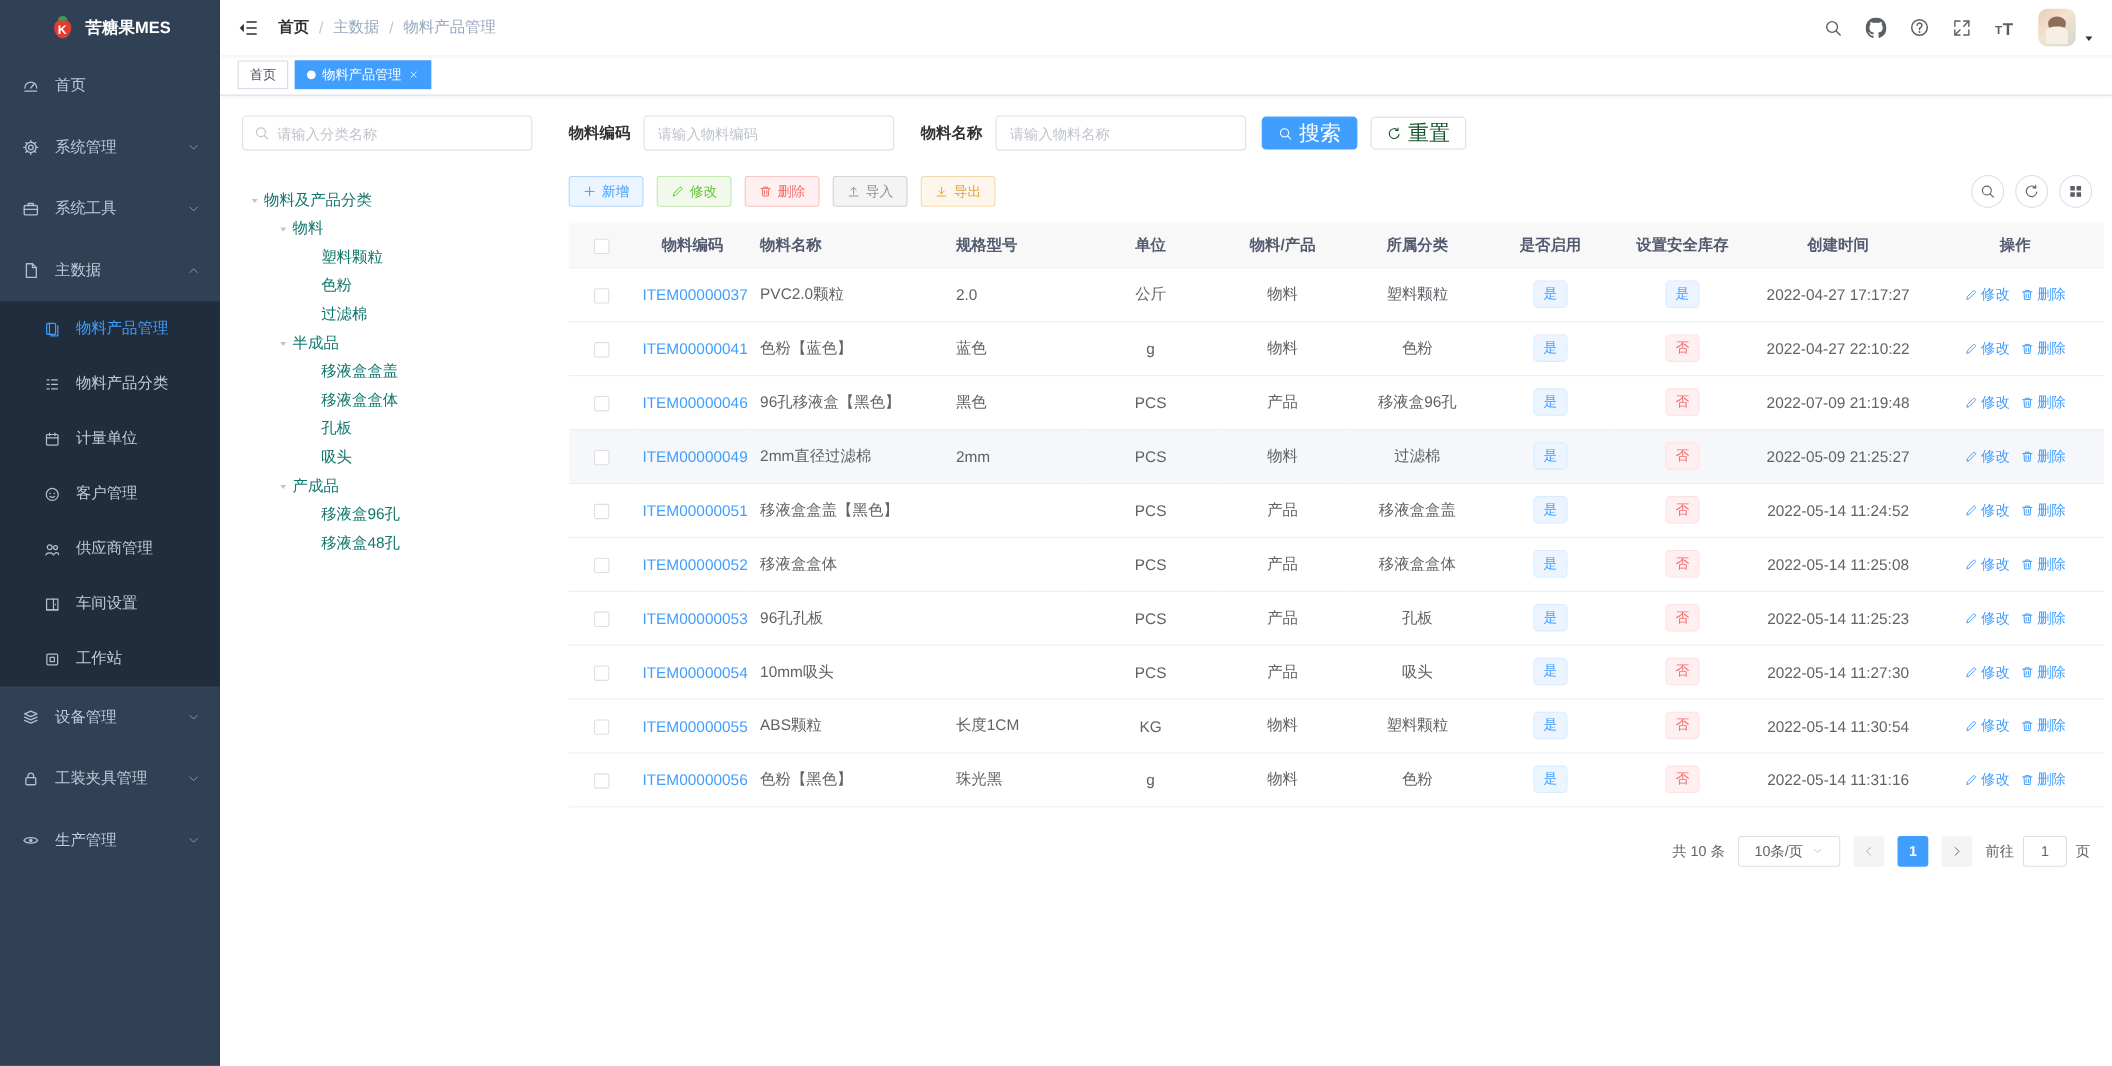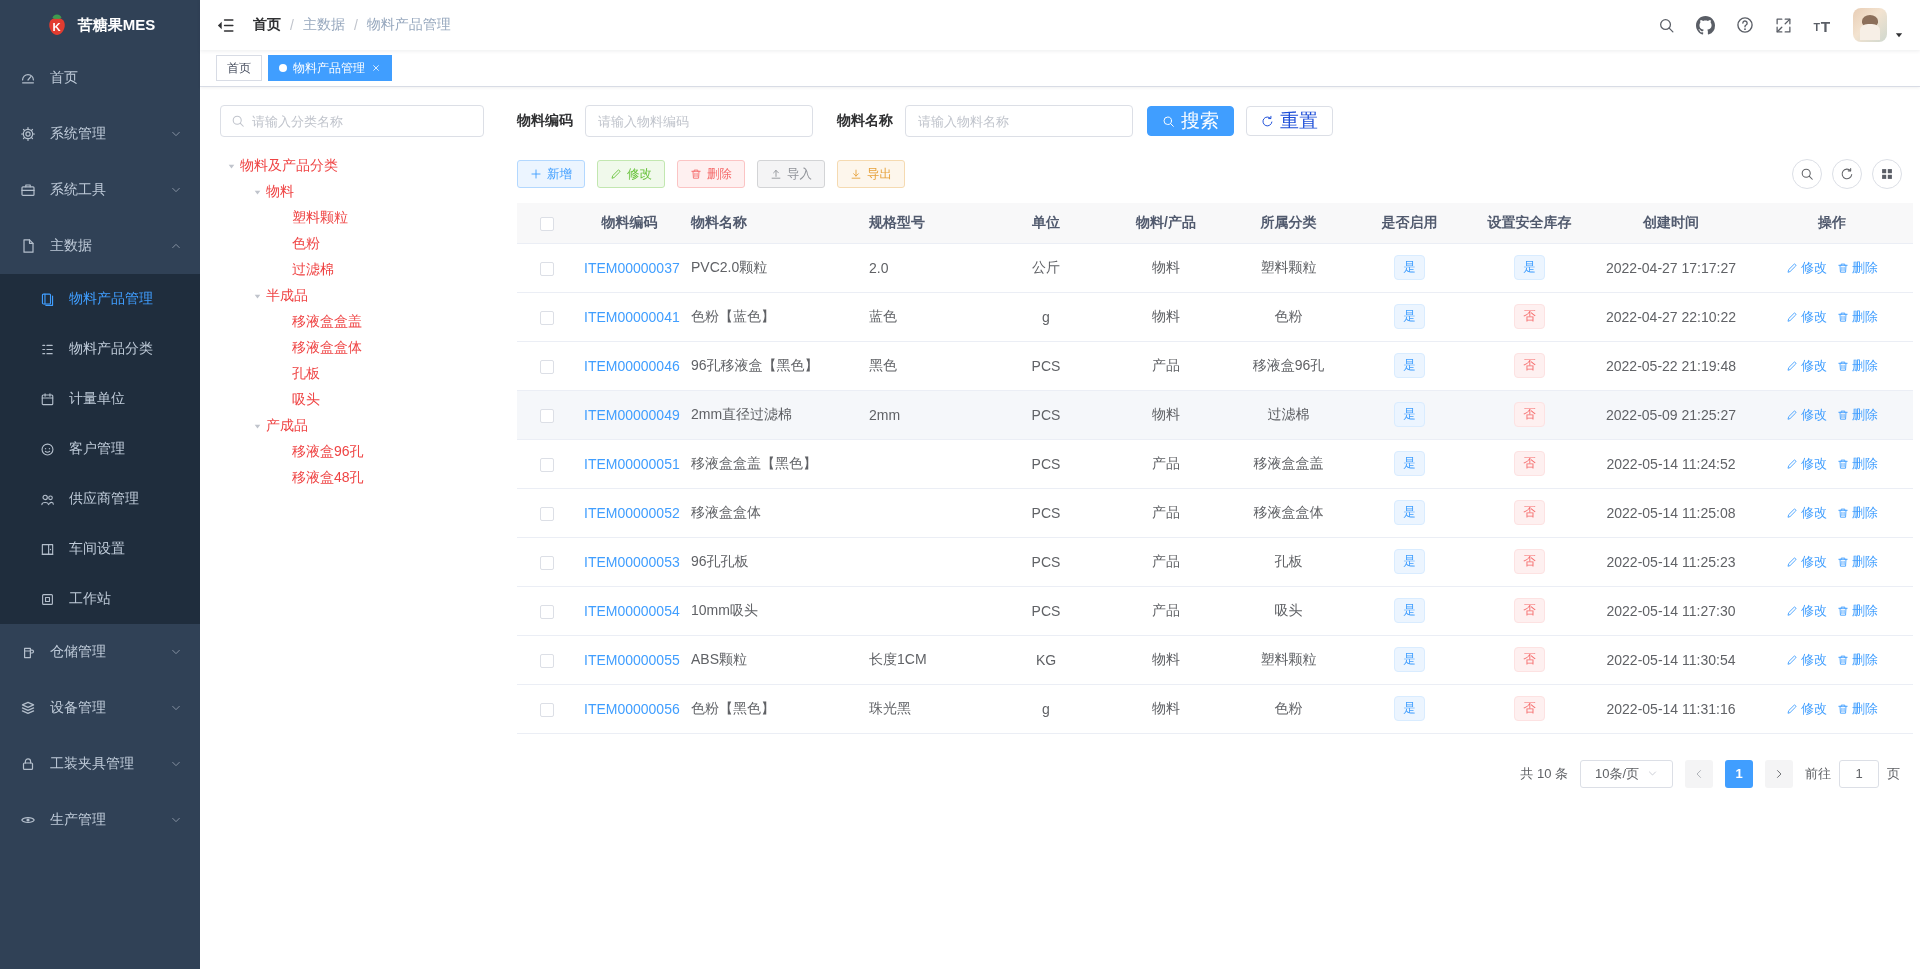--- a/index.html
+++ b/index.html
@@ -42,36 +42,36 @@
   .tab.active { background:#409eff; border-color:#409eff; color:#fff; }
   .tab-dot { width:8px; height:8px; border-radius:50%; background:#fff; display:inline-block; }
   .tab-close { display:flex; color:#fff; border-radius:50%; }
 
   
   .content { flex:1; display:flex; padding:18px 18px 0 20px; gap:33px; background:#fff; min-height:0; }
   .tree-panel { width:264px; flex-shrink:0; }
   .search-box { height:32px; border:1px solid #dcdfe6; border-radius:4px; display:flex; align-items:center; padding:0 10px; gap:7px; color:#c0c4cc; background:#fff; }
   .search-box input { border:none; outline:none; flex:1; font-size:13px; color:#606266; font-family:inherit; }
   .search-box input::placeholder { color:#c0c4cc; }
-  .tree { margin-top:16px; font-size:14px; color:#ef4444; }
+  .tree { margin-top:32px; font-size:14px; color:#0f766e; }
   .tree-node { height:26px; display:flex; align-items:center; cursor:pointer; }
   .tree-node .caret { color:#c0c4cc; display:flex; width:18px; justify-content:center; flex-shrink:0; }
   .tree-node.d0 { padding-left:2px; }
   .tree-node.d1 { padding-left:28px; }
   .tree-node.d2 { padding-left:72px; }
 
   .table-panel { flex:1; display:flex; flex-direction:column; min-width:0; }
   .filter-row { display:flex; align-items:center; }
   .f-label { font-size:14px; font-weight:bold; color:#303133; margin-right:12px; white-space:nowrap; }
   .f-input { width:228px; height:32px; border:1px solid #dcdfe6; border-radius:4px; padding:0 12px; font-size:13px; color:#606266; outline:none; font-family:inherit; }
   .f-input::placeholder { color:#c0c4cc; }
   .gap24 { width:24px; flex-shrink:0; }
   .btn { height:30px; display:inline-flex; align-items:center; gap:6px; padding:4px 14px; border-radius:4px; font-size:19px; cursor:pointer; border:1px solid transparent; white-space:nowrap; }
   .btn-primary { background:#409eff; border-color:#409eff; color:#fff; margin-left:14px; }
-  .btn-default { background:#fff; border-color:#dcdfe6; color:#1d4ed8; margin-left:12px; }
+  .btn-default { background:#fff; border-color:#dcdfe6; color:#14532d; margin-left:12px; }
 
   .toolbar-row { margin-top:22px; display:flex; align-items:center; gap:12px; }
   .btn-s { height:28px; padding:0 12px; font-size:12.5px; border-radius:3px; display:inline-flex; align-items:center; gap:5px; cursor:pointer; border:1px solid; }
   .b-add { color:#409eff; background:#ecf5ff; border-color:#b3d8ff; }
   .b-edit { color:#67c23a; background:#f0f9eb; border-color:#c2e7b0; }
   .b-del { color:#f56c6c; background:#fef0f0; border-color:#fbc4c4; }
   .b-imp { color:#909399; background:#f4f4f5; border-color:#d3d4d6; }
   .b-exp { color:#e6a23c; background:#fdf6ec; border-color:#f5dab1; }
   .tool-circles { margin-left:auto; display:flex; gap:10px; }
   .circle-btn { width:30px; height:30px; border-radius:50%; border:1px solid #dcdfe6; background:#fff; display:flex; align-items:center; justify-content:center; color:#606266; cursor:pointer; }
@@ -232,34 +232,20 @@
           </div>
           <div class="menu-item sub">
             <span class="ic">
               <svg width="15" height="15" viewBox="0 0 16 16" stroke="currentColor" fill="none" stroke-width="1.2" stroke-linecap="round" stroke-linejoin="round">
                 <rect x="2.8" y="2.8" width="10.4" height="10.4" rx="1"></rect>
                 <rect x="5.9" y="5.9" width="4.2" height="4.2"></rect>
               </svg>
             </span>
             <span class="mi-label">工作站</span>
           </div>
-        </div>
-        <div class="menu-item">
-          <span class="ic">
-            <svg width="16" height="16" viewBox="0 0 16 16" stroke="currentColor" fill="none" stroke-width="1.2" stroke-linecap="round" stroke-linejoin="round">
-              <path d="M4.6 4.4h5.8v9.2H4.6z"></path>
-              <path d="M10.4 6.2h1.7a1.4 1.4 0 0 1 0 2.8h-1.7M4.6 7h5.8"></path>
-            </svg>
-          </span>
-          <span class="mi-label">仓储管理</span>
-          <span class="mi-caret">
-            <svg width="12" height="12" viewBox="0 0 16 16" stroke="currentColor" fill="none" stroke-width="1.2" stroke-linecap="round" stroke-linejoin="round">
-              <path d="M3.6 5.8 8 10.2l4.4-4.4"></path>
-            </svg>
-          </span>
         </div>
         <div class="menu-item">
           <span class="ic">
             <svg width="16" height="16" viewBox="0 0 16 16" stroke="currentColor" fill="none" stroke-width="1.2" stroke-linecap="round" stroke-linejoin="round">
               <path d="M8 2.4 13.6 4.9 8 7.4 2.4 4.9z"></path>
               <path d="M2.4 7.9 8 10.4 13.6 7.9"></path>
               <path d="M2.4 10.9 8 13.4 13.6 10.9"></path>
             </svg>
           </span>
           <span class="mi-label">设备管理</span>
@@ -620,21 +606,21 @@
               <tr>
                 <td style="text-align: center;"><span class="cb"></span></td>
                 <td style="text-align: center;"><a class="code-link">ITEM00000046</a></td>
                 <td style="text-align: left;"><span>96孔移液盒【黑色】</span></td>
                 <td style="text-align: left;"><span>黑色</span></td>
                 <td style="text-align: center;"><span>PCS</span></td>
                 <td style="text-align: center;"><span>产品</span></td>
                 <td style="text-align: center;"><span>移液盒96孔</span></td>
                 <td style="text-align: center;"><span class="badge yes">是</span></td>
                 <td style="text-align: center;"><span class="badge no">否</span></td>
-                <td style="text-align: center;"><span>2022-05-22 21:19:48</span></td>
+                <td style="text-align: center;"><span>2022-07-09 21:19:48</span></td>
                 <td style="text-align: center;"><a class="op">
                     <svg width="12" height="12" viewBox="0 0 16 16" stroke="currentColor" fill="none" stroke-width="1.2" stroke-linecap="round" stroke-linejoin="round">
                       <path d="M2.8 13.2l.8-3 7.2-7.2a1 1 0 0 1 1.4 0l.8.8a1 1 0 0 1 0 1.4l-7.2 7.2z"></path>
                     </svg>
                     <span>修改</span>
                   </a><a class="op">
                     <svg width="12" height="12" viewBox="0 0 16 16" stroke="currentColor" fill="none" stroke-width="1.2" stroke-linecap="round" stroke-linejoin="round">
                       <path d="M2.4 4.4h11.2M5.6 4.4V2.8h4.8v1.6M4 4.4l.6 9.2h6.8l.6-9.2M6.6 7v4.4M9.4 7v4.4"></path>
                     </svg>
                     <span>删除</span>

